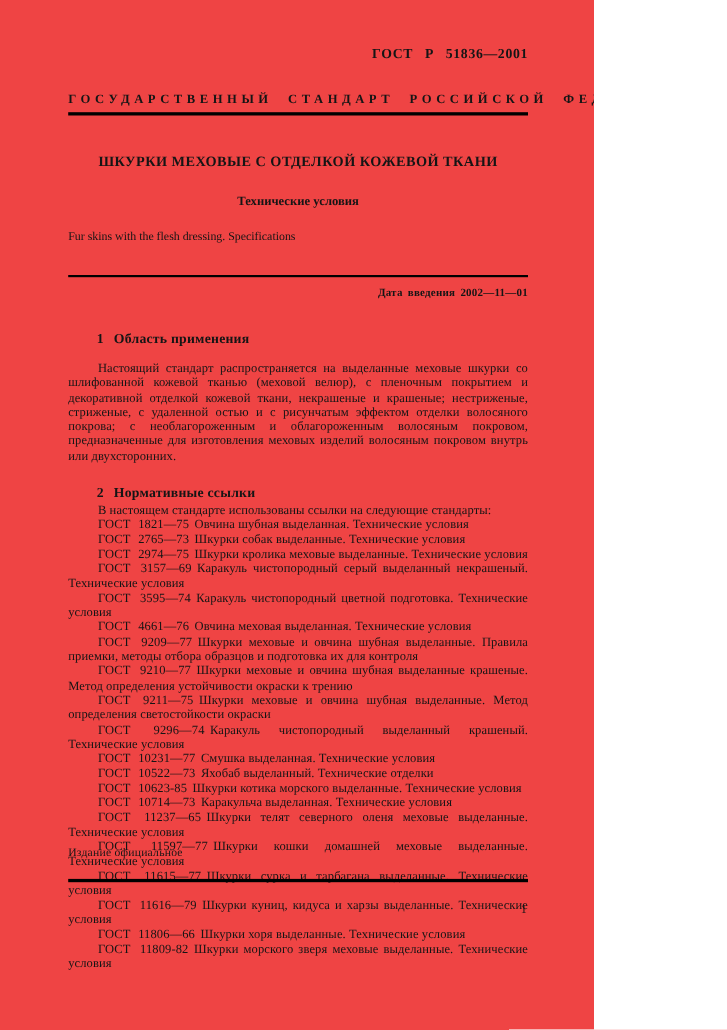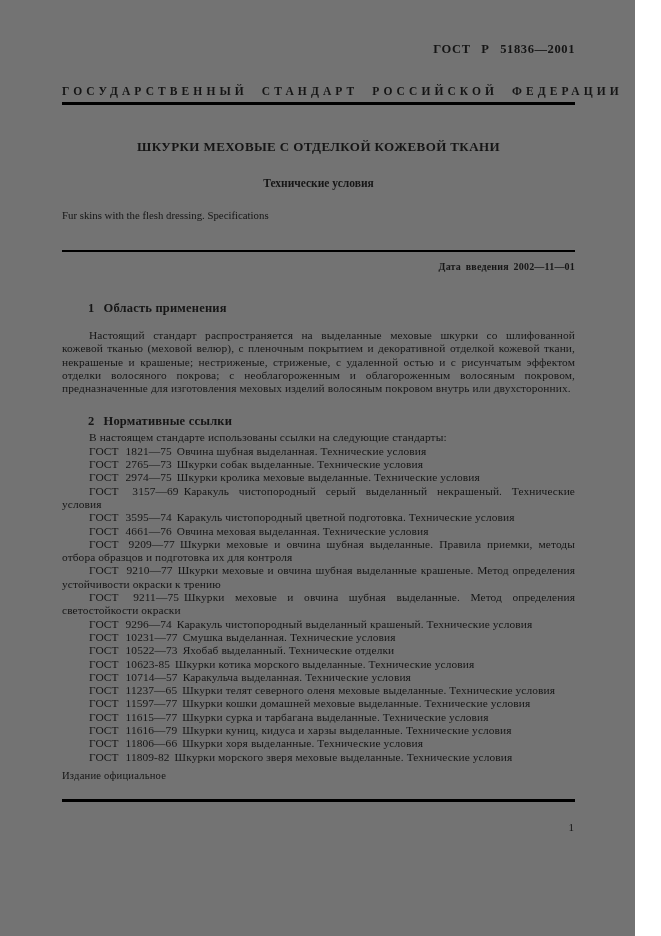--- a/index.html
+++ b/index.html
@@ -4,23 +4,23 @@
 <style>
   * { margin: 0; padding: 0; box-sizing: border-box; }
   html, body { background: #ffffff; }
   body {
     font-family: "Liberation Serif", "DejaVu Serif", serif;
     color: #151515;
     -webkit-font-smoothing: antialiased;
   }
   .page {
     position: relative;
-    width: 635px;
+    width: 540px;
     height: 936px;
-    background: #737373;
+    background: #ef4444;
     padding: 42px 60px 0 62px;
     overflow: hidden;
   }
   .doc-number {
     text-align: right;
     font-weight: bold;
     font-size: 12.5px;
     letter-spacing: 0.6px;
     word-spacing: 7px;
   }
@@ -133,21 +133,21 @@
       <p class="body-par ref"><span class="ref-code">ГОСТ 3157—69</span><span>Каракуль чистопородный серый выделанный некрашеный. Технические условия</span></p>
       <p class="body-par ref"><span class="ref-code">ГОСТ 3595—74</span><span>Каракуль чистопородный цветной подготовка. Технические условия</span></p>
       <p class="body-par ref"><span class="ref-code">ГОСТ 4661—76</span><span>Овчина меховая выделанная. Технические условия</span></p>
       <p class="body-par ref"><span class="ref-code">ГОСТ 9209—77</span><span>Шкурки меховые и овчина шубная выделанные. Правила приемки, методы отбора образцов и подготовка их для контроля</span></p>
       <p class="body-par ref"><span class="ref-code">ГОСТ 9210—77</span><span>Шкурки меховые и овчина шубная выделанные крашеные. Метод определения устойчивости окраски к трению</span></p>
       <p class="body-par ref"><span class="ref-code">ГОСТ 9211—75</span><span>Шкурки меховые и овчина шубная выделанные. Метод определения светостойкости окраски</span></p>
       <p class="body-par ref"><span class="ref-code">ГОСТ 9296—74</span><span>Каракуль чистопородный выделанный крашеный. Технические условия</span></p>
       <p class="body-par ref"><span class="ref-code">ГОСТ 10231—77</span><span>Смушка выделанная. Технические условия</span></p>
       <p class="body-par ref"><span class="ref-code">ГОСТ 10522—73</span><span>Яхобаб выделанный. Технические отделки</span></p>
       <p class="body-par ref"><span class="ref-code">ГОСТ 10623-85</span><span>Шкурки котика морского выделанные. Технические условия</span></p>
-      <p class="body-par ref"><span class="ref-code">ГОСТ 10714—57</span><span>Каракульча выделанная. Технические условия</span></p>
+      <p class="body-par ref"><span class="ref-code">ГОСТ 10714—73</span><span>Каракульча выделанная. Технические условия</span></p>
       <p class="body-par ref"><span class="ref-code">ГОСТ 11237—65</span><span>Шкурки телят северного оленя меховые выделанные. Технические условия</span></p>
       <p class="body-par ref"><span class="ref-code">ГОСТ 11597—77</span><span>Шкурки кошки домашней меховые выделанные. Технические условия</span></p>
       <p class="body-par ref"><span class="ref-code">ГОСТ 11615—77</span><span>Шкурки сурка и тарбагана выделанные. Технические условия</span></p>
       <p class="body-par ref"><span class="ref-code">ГОСТ 11616—79</span><span>Шкурки куниц, кидуса и харзы выделанные. Технические условия</span></p>
       <p class="body-par ref"><span class="ref-code">ГОСТ 11806—66</span><span>Шкурки хоря выделанные. Технические условия</span></p>
       <p class="body-par ref"><span class="ref-code">ГОСТ 11809-82</span><span>Шкурки морского зверя меховые выделанные. Технические условия</span></p>
     </div>
 
   <div class="footer-rule"></div>
   <div class="footer-note">Издание официальное</div>

